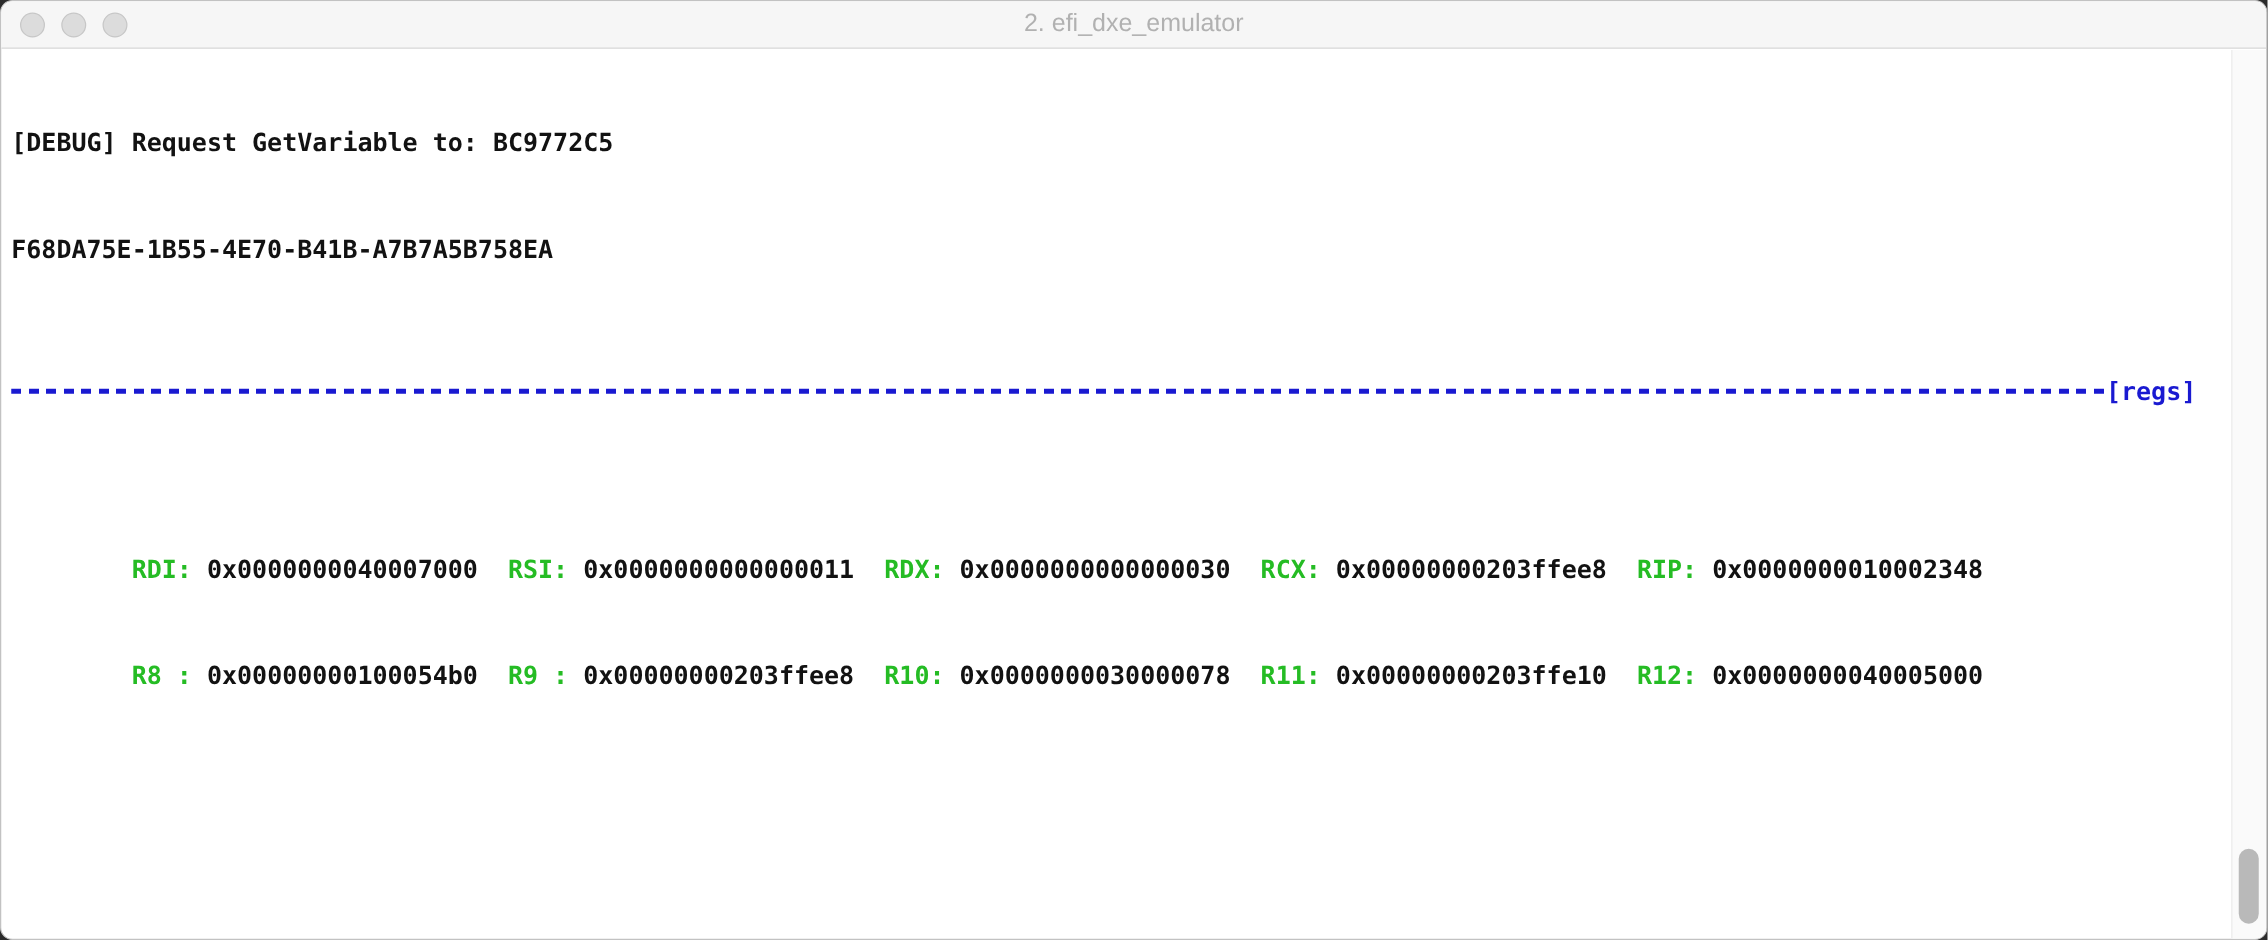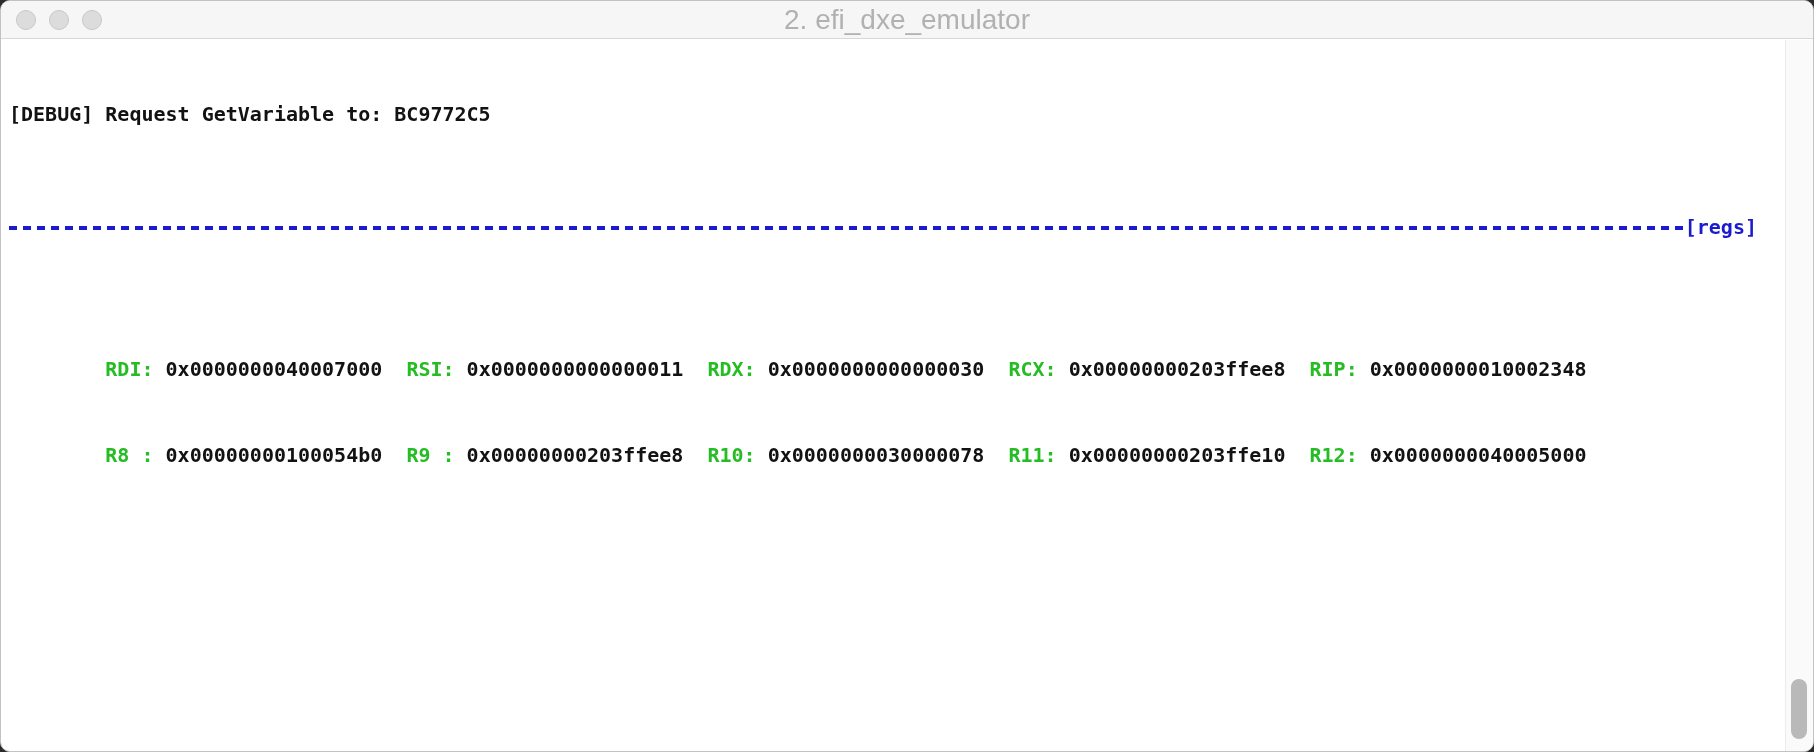--- a/index.html
+++ b/index.html
@@ -41,21 +41,21 @@
   }
   .light {
     width: 20px;
     height: 20px;
     border-radius: 50%;
     background: #dcdcdc;
     border: 1px solid #c7c7c7;
   }
   .title {
     font-family: "Liberation Sans", sans-serif;
-    font-size: 28px;
+    font-size: 20px;
     color: #b1b1b1;
   }
   .term {
     position: absolute;
     top: 39px;
     left: 0;
     right: 28px;
     bottom: 0;
     padding: 3px 28px 14px 8px;
     font-size: 20px;
@@ -103,20 +103,21 @@
     <div class="lights">
       <span class="light"></span>
       <span class="light"></span>
       <span class="light"></span>
     </div>
     <div class="title">2. efi_dxe_emulator</div>
   </div>
 
   <div class="term">
     <div class="line">[DEBUG] Request GetVariable to: BC9772C5</div>
+    <div class="line">F68DA75E-1B55-4E70-B41B-A7B7A5B758EA</div>
 
     <div class="line sep">
       <i class="dash"></i><span class="sep-label">[regs]</span>
     </div>
 
     <div class="line regs">
       <span class="rn">RDI: </span><span>0x0000000040007000  </span><span class="rn">RSI: </span><span>0x0000000000000011  </span><span class="rn">RDX: </span><span>0x0000000000000030  </span><span class="rn">RCX: </span><span>0x00000000203ffee8  </span><span class="rn">RIP: </span><span>0x0000000010002348</span>
     </div>
     <div class="line regs">
       <span class="rn">R8 : </span><span>0x00000000100054b0  </span><span class="rn">R9 : </span><span>0x00000000203ffee8  </span><span class="rn">R10: </span><span>0x0000000030000078  </span><span class="rn">R11: </span><span>0x00000000203ffe10  </span><span class="rn">R12: </span><span>0x0000000040005000</span>

